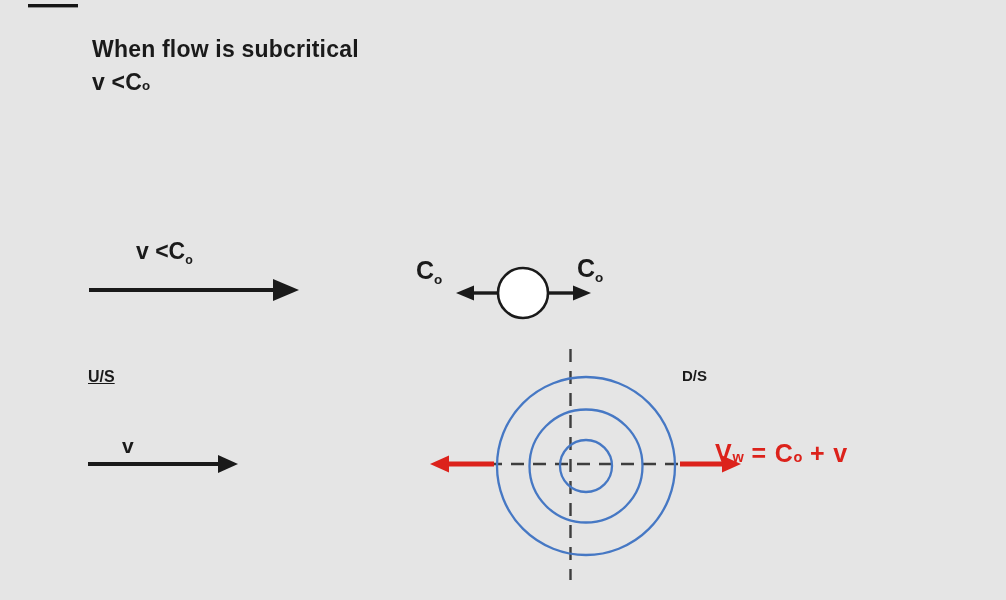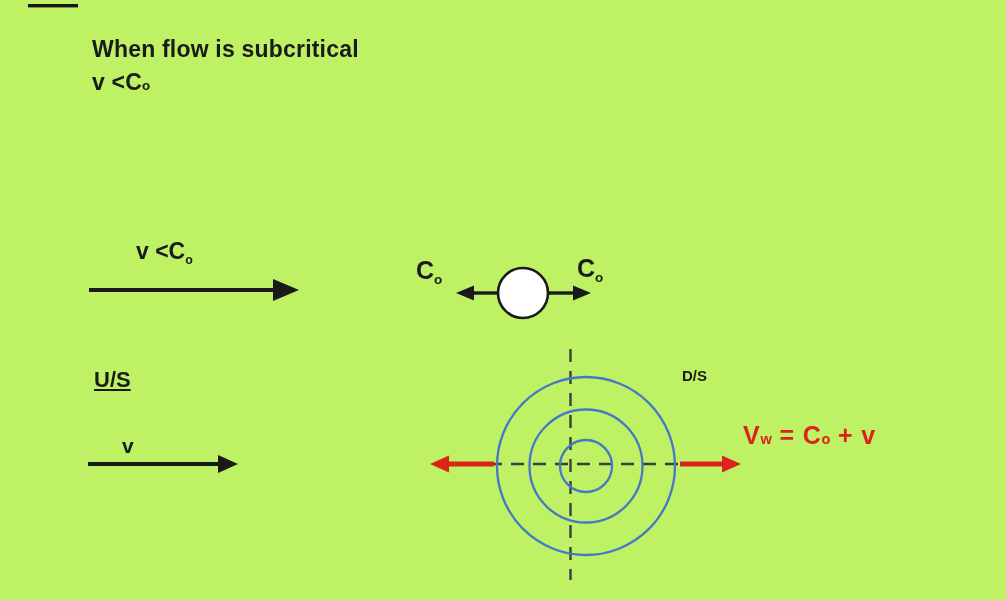--- a/index.html
+++ b/index.html
@@ -1,41 +1,41 @@
 <!DOCTYPE html>
 <html style="--text-black: #1a1a1a; --red: #dc221b; --wave-blue: #4678c4; --dash-gray: #3e3e3e;"><head>
 <meta charset="utf-8">
 <style>
   html,body{margin:0;padding:0;background:#ffffff;}
   .canvas{
     position:relative;
     width:1006px;height:600px;
-    background:#bef264;
+    background:#e5e5e5;
     font-family:"Liberation Sans", sans-serif;
     font-weight:bold;
     color:var(--text-black,#1a1a1a);
     overflow:hidden;
   }
   .gfx{position:absolute;left:0;top:0;}
   .lbl{position:absolute;white-space:nowrap;line-height:1.1;}
   
   .sb{font-size:0.58em;letter-spacing:0;}
   
   .sbl{font-size:0.54em;vertical-align:-0.38em;letter-spacing:0;}
 
   .conditions{left:92px;top:33px;font-size:23px;line-height:33.2px;letter-spacing:0.2px;}
   .flow-label{left:136px;top:239px;font-size:23px;}
   .c-left{left:416px;top:257px;font-size:25px;}
   .c-right{left:577px;top:255px;font-size:25px;}
-  .us-label{left:94px;top:368px;font-size:22px;text-decoration:underline;}
+  .us-label{left:88px;top:368px;font-size:16px;text-decoration:underline;}
   .ds-label{left:682px;top:368px;font-size:15px;}
   .v-label{left:122px;top:434px;font-size:21px;}
   .eq{font-size:25px;letter-spacing:0.8px;color:var(--red,#dc221b);}
   .eq-left{left:322px;top:420px;}
-  .eq-right{left:715px;top:422px;margin-left:28px;}
+  .eq-right{left:715px;top:440px;}
 
   .shaft{stroke:var(--text-black,#1a1a1a);stroke-width:4.2;fill:none;}
   .shaft-thin{stroke:var(--text-black,#1a1a1a);stroke-width:3.4;fill:none;}
   .head{fill:var(--text-black,#1a1a1a);stroke:none;}
   .src-circle{fill:#ffffff;stroke:var(--text-black,#1a1a1a);stroke-width:2.6;}
   .dash{stroke:var(--dash-gray,#3e3e3e);stroke-width:2.4;stroke-dasharray:13 9;fill:none;}
   .wavefront{fill:none;stroke:var(--wave-blue,#4678c4);stroke-width:2.3;}
   .red-shaft{stroke:var(--red,#dc221b);stroke-width:5;fill:none;}
   .red-head{fill:var(--red,#dc221b);stroke:none;}
   .artifact{fill:#161616;}

